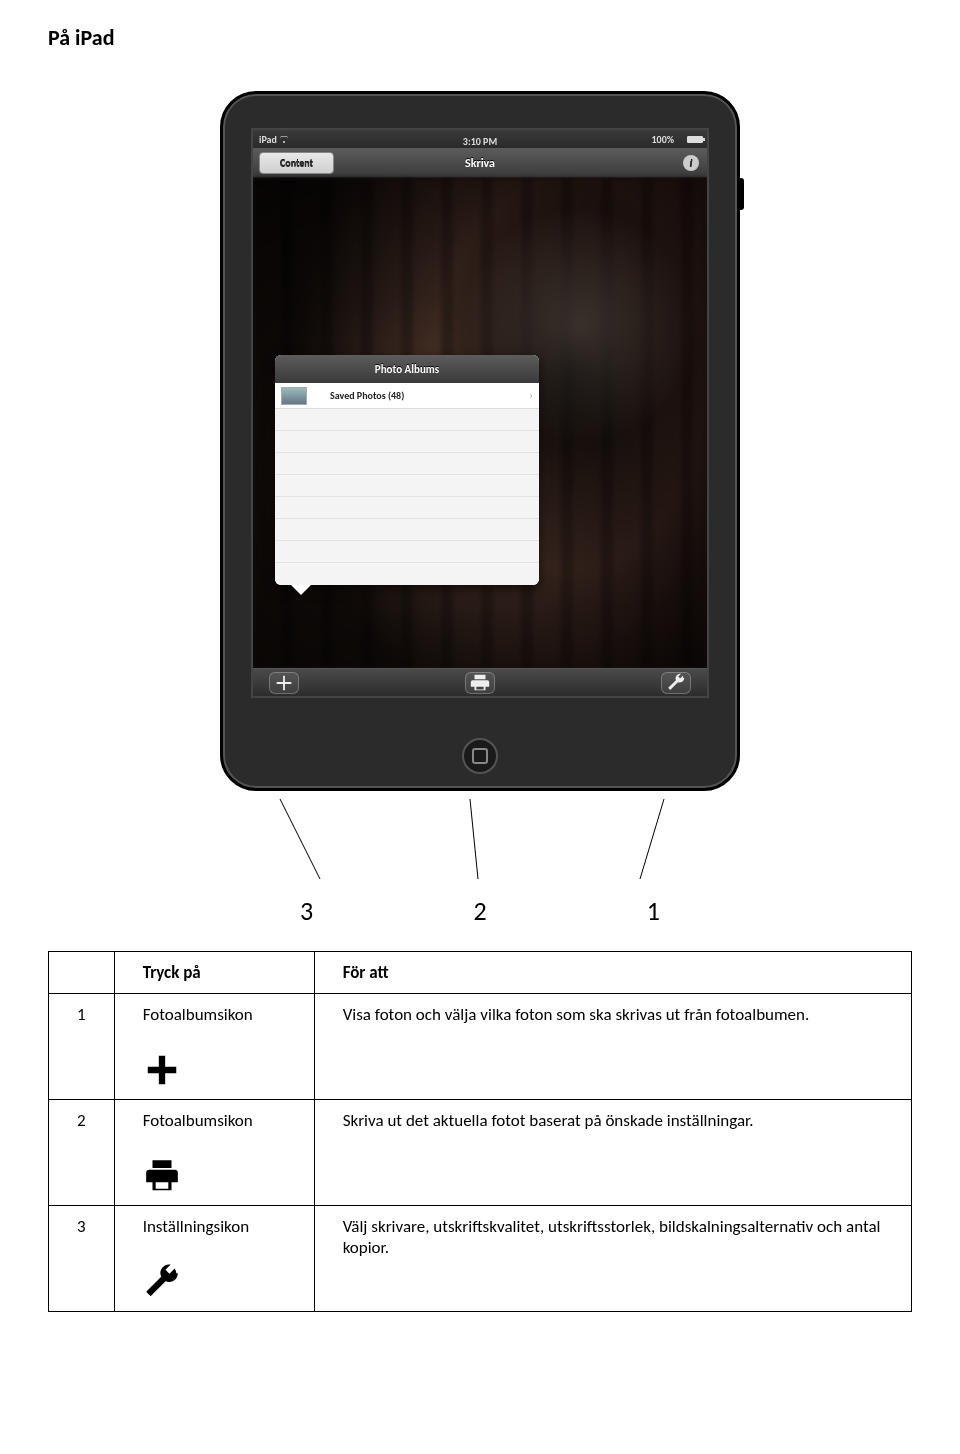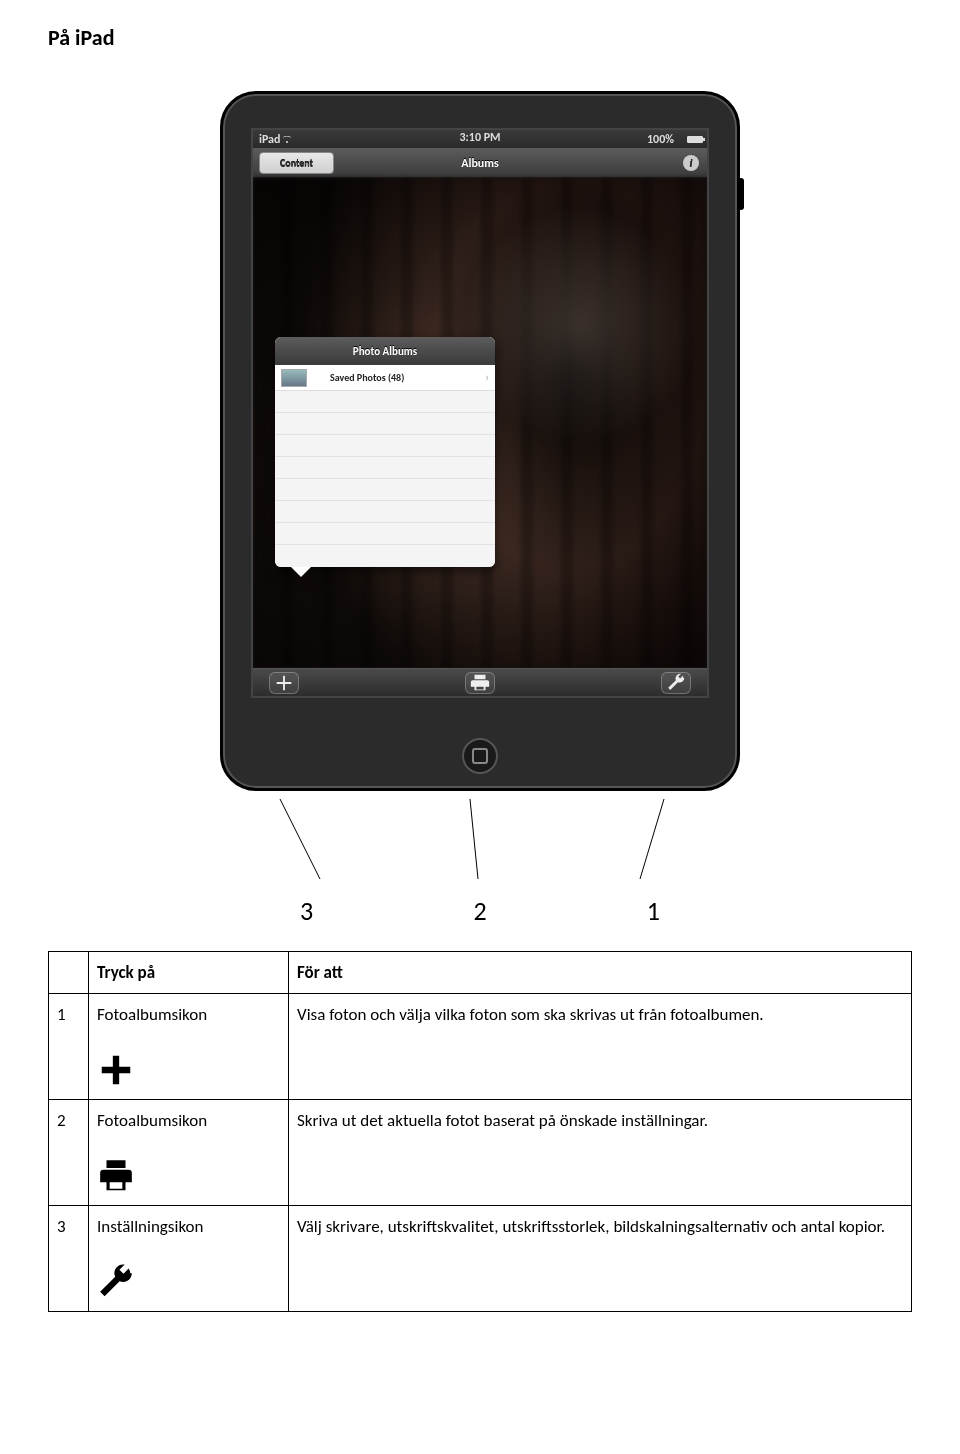--- a/index.html
+++ b/index.html
@@ -64,22 +64,22 @@
     content:"";
     width:12px; height:12px;
     border:2px solid #888;
     border-radius:3px;
   }
 
   
   .status-bar {
     height: 18px;
     background: linear-gradient(#3a3a3a,#2a2a2a);
-    display:flex; align-items:flex-start;
-    font-size: 12px; font-weight:bold; color:#ddd;
+    display:flex; align-items:flex-end;
+    font-size: 10px; font-weight:bold; color:#ddd;
     padding: 0 6px;
     position:relative;
   }
   .status-left, .status-right { position:absolute; top:0; height:18px; display:flex; align-items:center; gap:3px;}
   .status-left{left:6px;} .status-right{right:4px;gap:13px;}
   .status-center{margin:0 auto;}
   .wifi-icon { display:inline-block; width:8px;height:8px; position:relative;}
   .wifi-icon::before{content:"";position:absolute;bottom:0;left:3px;width:2px;height:2px;background:#ddd;border-radius:50%;}
   .wifi-icon::after{content:"";position:absolute;bottom:0;left:0;width:8px;height:8px;border:1px solid #ddd;border-bottom:none;border-left:none;border-right:none;border-radius:50% 50% 0 0;transform:scaleY(.6);}
   .battery { width:16px;height:7px;border:1px solid #ddd;border-radius:1px;background:#ddd;position:relative;}
@@ -125,22 +125,22 @@
     content:"";position:absolute;inset:0;
     background:
       radial-gradient(circle 200px at 72% 30%, rgba(255,230,210,.35), transparent 60%),
       repeating-linear-gradient(90deg, transparent 0 28px, rgba(0,0,0,.5) 28px 40px);
     opacity:.5;
   }
 
   
   .popover {
     position:absolute;
-    left: 22px; top: 207px;
-    width: 220px;
+    left: 22px; top: 225px;
+    width: 264px;
     background: #fff;
     border-radius: 6px;
     box-shadow: 0 4px 12px rgba(0,0,0,.6);
   }
   .popover::after{
     content:"";position:absolute;bottom:-10px;left:16px;
     border:10px solid transparent;border-top-color:#fff;border-bottom:none;
   }
   .popover-header{
     height:28px;
@@ -194,21 +194,21 @@
   }
 
   
   table.legend {
     width:100%;
     border-collapse: collapse;
     margin-bottom: 28px;
   }
   table.legend th, table.legend td {
     border:1px solid #000;
-    padding: 10px 8px;
+    padding: 10px 28px;
     vertical-align: top;
     font-size:17px;
     text-align:left;
   }
   table.legend th { font-weight:bold; }
   .col-num { width:40px; text-align:center; }
   .col-label { width:200px; font-weight:normal; }
   .icon-cell { display:flex; flex-direction:column; gap:20px; }
 
   
@@ -231,21 +231,21 @@
         </div>
         <span class="status-center">3:10 PM</span>
         <div class="status-right">
           <span>100%</span>
           <span class="battery"></span>
         </div>
       </div>
 
       <div class="nav-bar">
         <div class="nav-back">Content</div>
-        <span>Albums</span>
+        <span>Skriva</span>
         <div class="nav-info">i</div>
       </div>
 
       <div class="photo-area"></div>
 
       <div class="popover">
         <div class="popover-header">Photo Albums</div>
         <div class="popover-row">
           <span class="thumb"></span>
           <span>Saved Photos  (48)</span>

